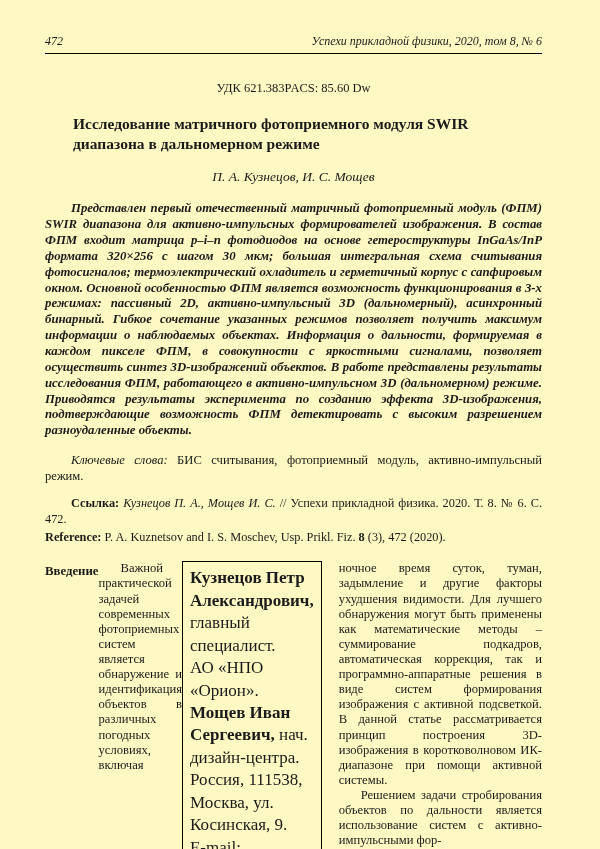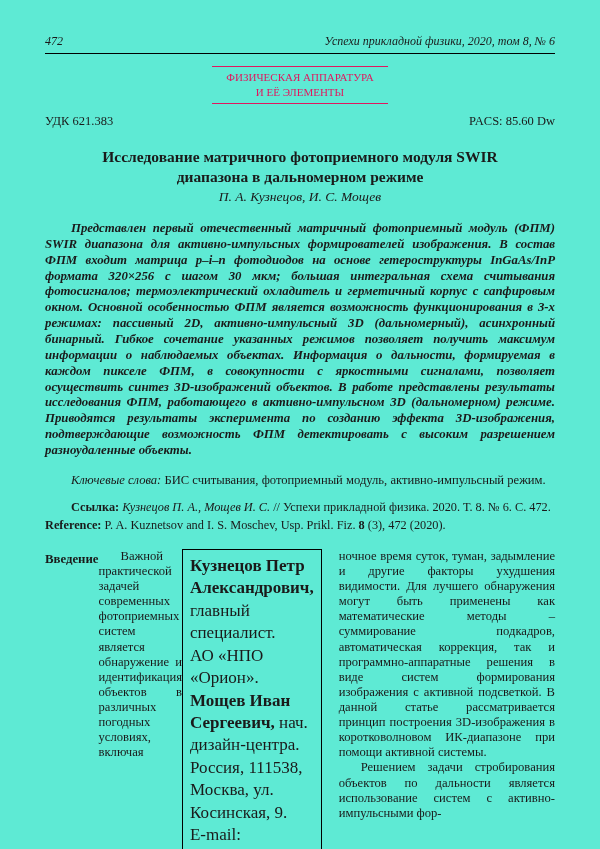--- a/index.html
+++ b/index.html
@@ -1,31 +1,31 @@
 <!DOCTYPE html>
 <html style="--accent: #e0185f;"><head>
 <meta charset="utf-8">
 <style>
   * { margin:0; padding:0; box-sizing:border-box; }
   html,body { background:#9a9a9a; }
   .page {
-    width:600px; height:849px; margin:0 auto; background:#5eead4;
+    width:600px; height:849px; margin:0 auto; background:#fef9c3;
     font-family:"Liberation Serif","DejaVu Serif",serif; color:#1a1a1a;
-    padding:34px 45px 26px 45px; overflow:hidden; position:relative;
+    padding:34px 58px 26px 45px; overflow:hidden; position:relative;
   }
   .running-head { display:flex; justify-content:space-between; font-size:12px; font-style:italic; }
   .head-rule { border:none; border-top:1.4px solid #000; margin:4px 0 0 0; }
   .banner {
     width:max-content; margin:12px auto 0 auto; text-align:center;
     border-top:1px solid var(--accent); border-bottom:1px solid var(--accent);
     color:var(--accent); font-size:11px; padding:3px 14px; line-height:1.35;
   }
-  .codes { display:flex; justify-content:space-between; margin-top:10px; font-size:12.5px; }
-  .title { text-align:center; font-size:15.5px; font-weight:bold; margin:18px 28px 0 28px; line-height:1.3; }
-  .authors { text-align:center; font-style:italic; font-size:13.5px; margin-top:2px; }
+  .codes { display:flex; justify-content:center; margin-top:27px; font-size:12.5px; }
+  .title { font-size:15.5px; font-weight:bold; margin:18px 28px 0 28px; line-height:1.3; }
+  .authors { text-align:center; font-style:italic; font-size:13.5px; margin-top:15px; }
   .abstract {
     margin-top:16px; font-weight:bold; font-style:italic; font-size:12.8px;
     line-height:1.24; text-align:justify; text-indent:26px;
   }
   .keywords { margin-top:13px; font-size:12.6px; text-indent:26px; text-align:justify; line-height:1.28; }
   .citation { font-size:12.3px; line-height:1.3; text-align:justify; }
   .cit-ru { margin-top:12px; text-indent:26px; }
   .cit-en { margin-top:2px; }
   .b { font-weight:bold; }
   .i { font-style:italic; }
@@ -44,24 +44,20 @@
 <body>
 
 <div class="page">
 
   <div class="running-head">
     <span>472</span>
     <span>Успехи прикладной физики, 2020, том 8, № 6</span>
   </div>
   <hr class="head-rule">
 
-  <div class="banner">
-    <div>ФИЗИЧЕСКАЯ АППАРАТУРА</div>
-    <div>И ЕЁ ЭЛЕМЕНТЫ</div>
-  </div>
 
   <div class="codes">
     <span>УДК 621.383</span>
     <span>PACS: 85.60 Dw</span>
   </div>
 
   <h1 class="title">Исследование матричного фотоприемного модуля SWIR диапазона в дальномерном режиме</h1>
 
   <div class="authors">П. А. Кузнецов, И. С. Мощев</div>
 

